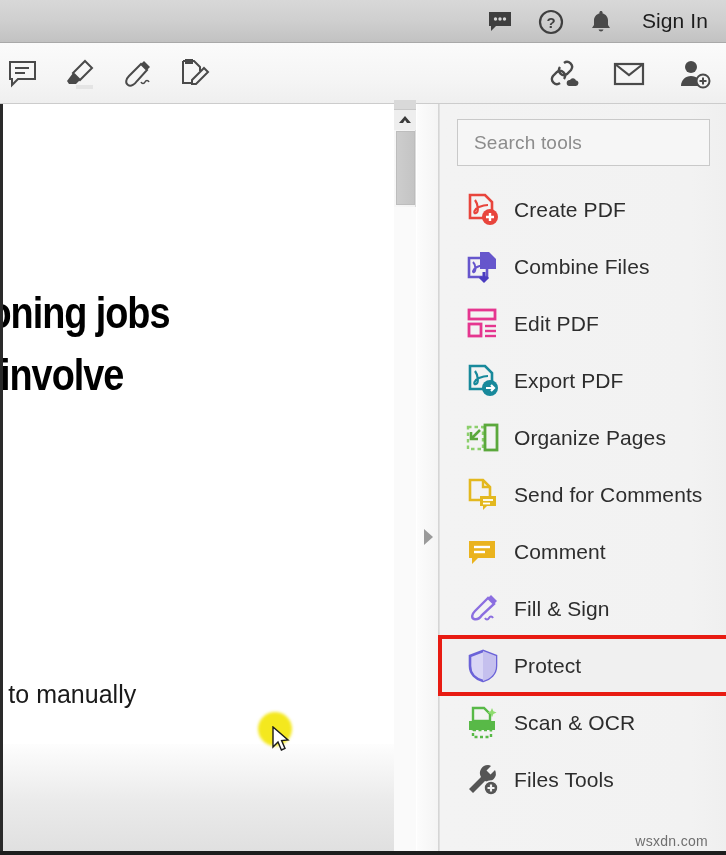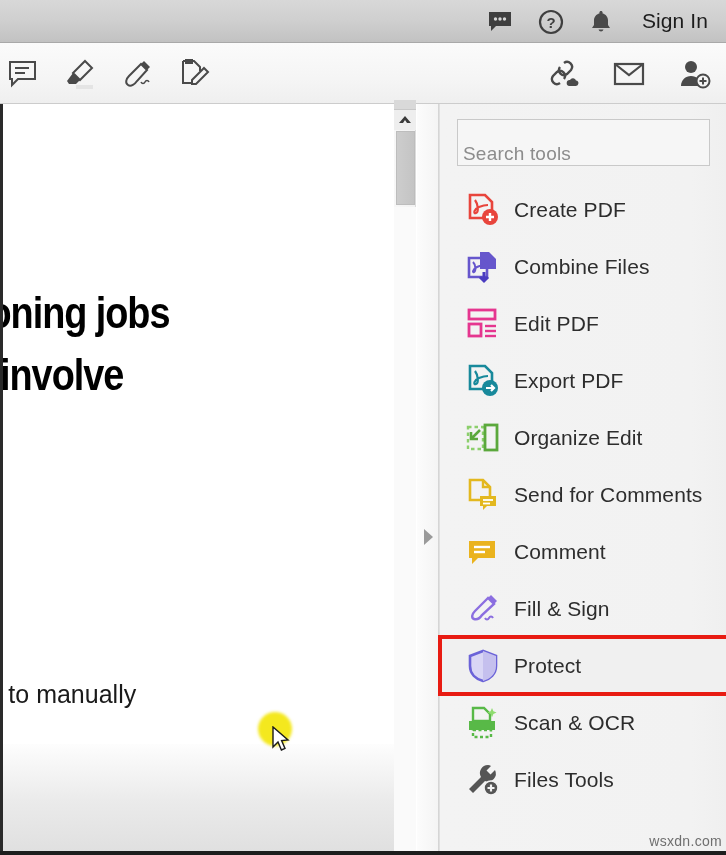--- a/index.html
+++ b/index.html
@@ -162,22 +162,22 @@
     position: absolute; left: 439px; top: 104px;
     width: 287px; height: 751px;
     background: linear-gradient(to right,#f3f3f3 0%, #f2f2f2 88%, #efefef 100%);
     border-left: 1px solid #e0e0e0;
   }
   .search-box {
     position: absolute; left: 17px; top: 15px;
     width: 253px; height: 47px;
     background: #f6f6f6;
     border: 1px solid #c9c9c9;
-    display: flex; align-items: flex-end;
-    padding-left: 5px;
+    display: flex; align-items: center;
+    padding-left: 16px;
   }
   .search-box span {
     font-size: 19px; color: #8c8c8c;
     letter-spacing: 0.2px;
   }
   .tool-list {
     position: absolute; left: 0; top: 77px;
     width: 345px;
   }
   .tool-item {
@@ -210,21 +210,21 @@
     border-radius: 6px;
   }
   .tool-item.highlight {
     outline: 4px solid #e81b12;
     outline-offset: -2px;
     background: #f0f0f0;
   }
 
   
   .watermark {
-    position: absolute; right: 4px; bottom: 6px;
+    position: absolute; right: 18px; bottom: 6px;
     font-size: 14px; color: #6f6f6f;
     letter-spacing: 0.3px;
   }
   .bottom-edge {
     position: absolute; left: 0; bottom: 0;
     width: 726px; height: 4px;
     background: #1d1d1d;
   }
 </style>
 </head>
@@ -414,21 +414,21 @@
       </div>
 
       <div class="tool-item">
         <div class="tool-icon">
           <svg width="34" height="34" viewBox="0 0 34 34">
             <rect x="2" y="6" width="15" height="22" fill="none" stroke="#8ccf6c" stroke-width="2.4" stroke-dasharray="3.5 3"></rect>
             <rect x="19" y="4" width="12" height="25" fill="none" stroke="#5ba83c" stroke-width="2.8"></rect>
             <path d="M14 9L5 18M5 11v7h7" stroke="#5ba83c" stroke-width="2.6" fill="none"></path>
           </svg>
         </div>
-        <div class="tool-label">Organize Edit</div>
+        <div class="tool-label">Organize Pages</div>
       </div>
 
       <div class="tool-item">
         <div class="tool-icon">
           <svg width="34" height="34" viewBox="0 0 34 34">
             <path d="M4 2h13l7 7v13H4z" fill="none" stroke="#e3b81f" stroke-width="2.6"></path>
             <path d="M17 2v7h7" fill="none" stroke="#e3b81f" stroke-width="2.4"></path>
             <path d="M14 18h16v10h-9l-4 4v-4h-3z" fill="#e3b81f"></path>
             <line x1="17" y1="22" x2="27" y2="22" stroke="#ffffff" stroke-width="1.8"></line>
             <line x1="17" y1="25.5" x2="24" y2="25.5" stroke="#ffffff" stroke-width="1.8"></line>

